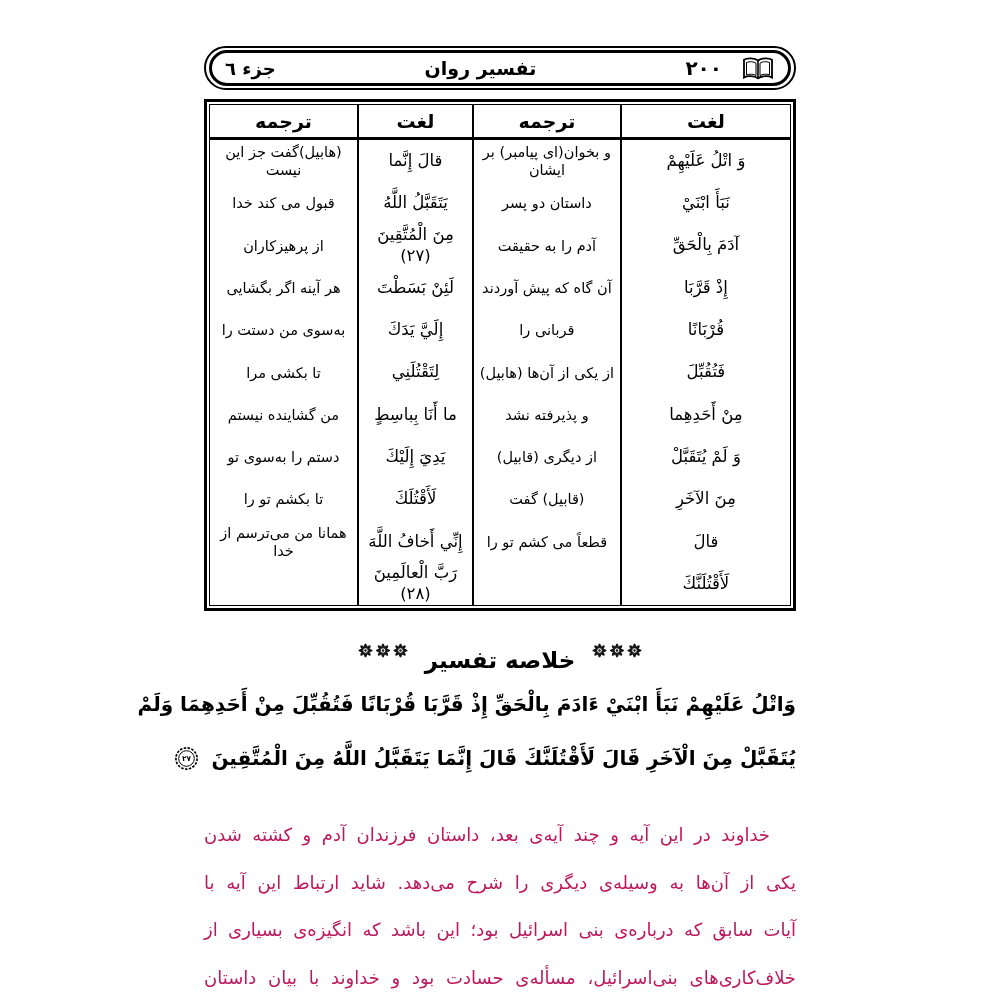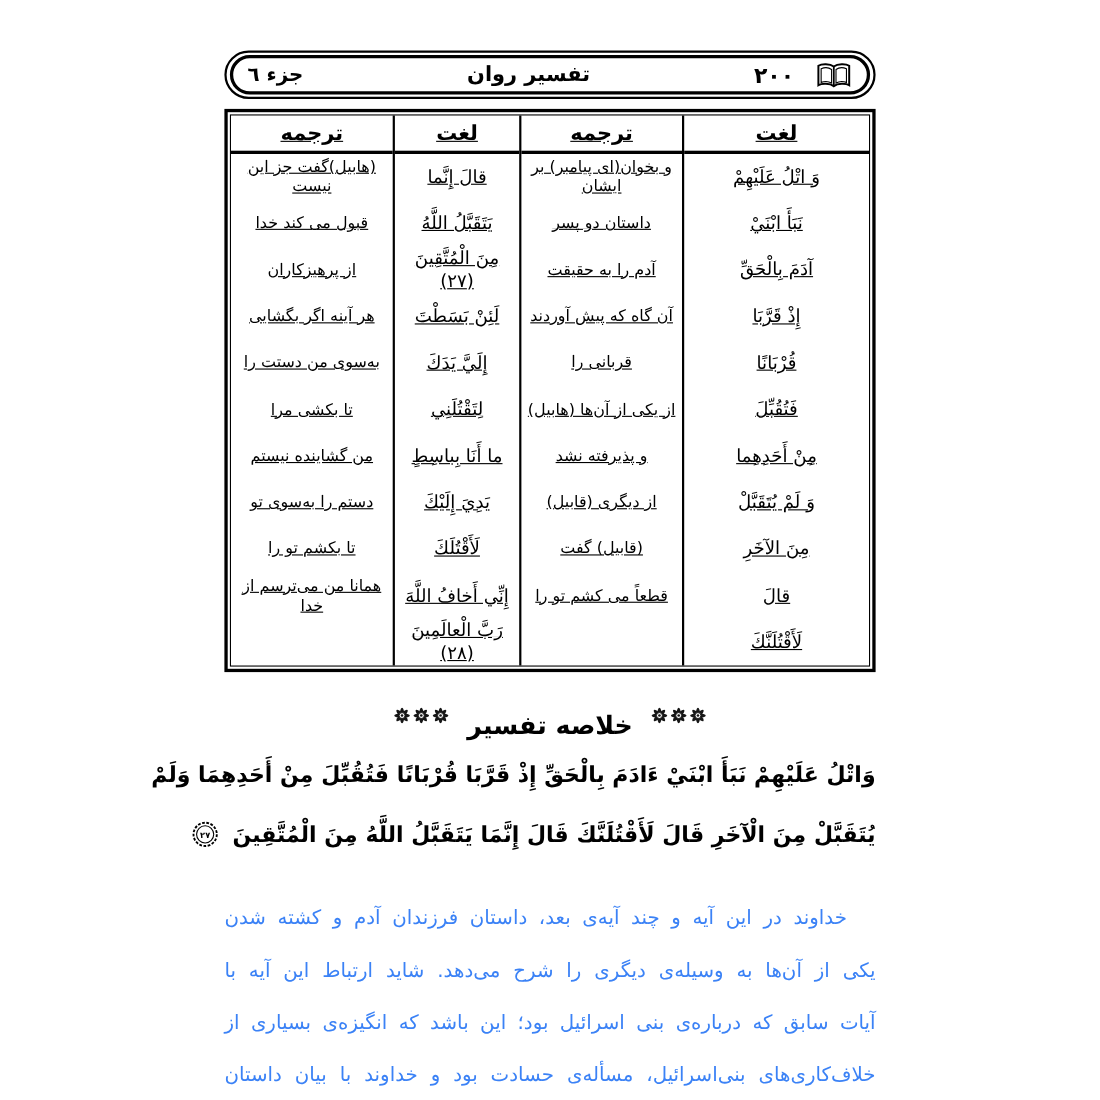--- a/index.html
+++ b/index.html
@@ -39,21 +39,21 @@
   
   .table-outer {
     margin-top: 9px;
     border: 3px solid #000;
     padding: 2px;
   }
   .table-inner {
     border: 1px solid #000;
     display: flex;
   }
-  .qcol { min-width: 0; text-decoration: underline; }
+  .qcol { min-width: 0; }
   .qcol-1 { flex: 293 0 0; }
   .qcol-2 { flex: 254 0 0; }
   .qcol-3 { flex: 197 0 0; }
   .qcol-4 { flex: 256 0 0; }
   .qcol:nth-child(n+2) { border-right: 2px solid #000; }
   .qhead {
     font-weight: bold;
     font-size: 19px;
     text-align: center;
     height: 35px;
@@ -92,21 +92,21 @@
     line-height: 54px;
     white-space: nowrap;
   }
   .medallion { display: inline-block; vertical-align: -6px; margin-right: 5px; }
 
   
   .paragraph {
     margin-top: 20px;
     font-size: 18px;
     line-height: 47.5px;
-    color: #3b82f6;
+    color: #be185d;
   }
   .pline {
     text-align: justify;
     text-align-last: justify;
   }
   .paragraph div.pline:first-of-type { text-indent: 26px; }
 </style>
 </head>
 <body>
 

